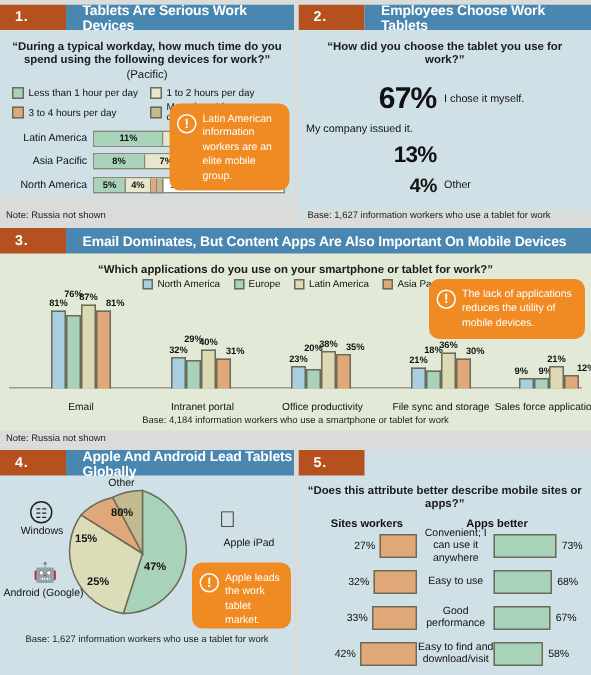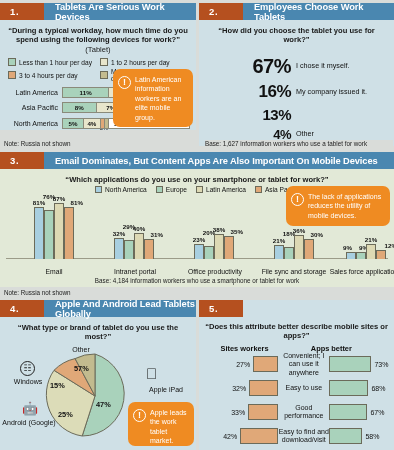--- a/index.html
+++ b/index.html
@@ -110,21 +110,21 @@
 
 <div class="sheet">
 
   <div class="panel body-blue" style="left:0; top:3px; width:196px; height:127px;">
     <div class="hdr">
       <div class="num">1.</div>
       <div class="ttl">Tablets Are Serious Work Devices</div>
     </div>
     <div class="qst">
       <span>“During a typical workday, how much time do you spend using the following devices for work?”</span>
-      <span class="lt">(Tablet)</span>
+      <span class="lt">(Pacific)</span>
     </div>
     <div class="lgd1">
       <div class="row">
         <div class="item">
           <span class="sw" style="background:#a9d2bb"></span>
           <span class="lb">Less than 1 hour per day</span>
         </div>
         <div class="item">
           <span class="sw" style="background:#e8e6cc"></span>
           <span class="lb">1 to 2 hours per day</span>
@@ -191,21 +191,20 @@
       <div class="num">2.</div>
       <div class="ttl">Employees Choose Work Tablets</div>
     </div>
     <div class="qst">“How did you choose the tablet you use for work?”</div>
     <div style="padding:6px 6px 0 0;">
       <div class="bigrow">
         <div class="bignum">67%</div>
         <div class="biglab">I chose it myself.</div>
       </div>
       <div class="bigrow">
-        <div class="bignum s2">16%</div>
         <div class="biglab" style="max-width:82px;">My company issued it.</div>
       </div>
       <div class="bigrow">
         <div class="bignum s3">13%</div>
       </div>
       <div class="bigrow">
         <div class="bignum s4">4%</div>
         <div class="biglab">Other</div>
       </div>
     </div>
@@ -328,38 +327,37 @@
       <div class="ctext">The lack of applications reduces the utility of mobile devices.</div>
     </div>
   </div>
   <div class="notebar" style="left:4px; top:289px; width:190px;">Note: Russia not shown</div>
 
   <div class="panel body-blue" style="left:0; top:300px; width:196px; height:150px;">
     <div class="hdr">
       <div class="num">4.</div>
       <div class="ttl">Apple And Android Lead Tablets Globally</div>
     </div>
-    <div class="qst" style="padding-bottom:2px;">“What type or brand of tablet do you use the most?”</div>
 
     <div style="position:relative;height:104px;">
       <svg width="196" height="104">
 
         <path d="M95 52 L95 10 A42 42 0 0 1 82.2 92.0 Z" fill="#a9d2bb" stroke="#6b6b5a" stroke-width="1"></path>
 
         <path d="M95 52 L82.2 92.0 A42 42 0 0 1 54.0 26.3 Z" fill="#dcdcb8" stroke="#6b6b5a" stroke-width="1"></path>
 
         <path d="M95 52 L54.0 26.3 A42 42 0 0 1 75.1 14.6 Z" fill="#e0a878" stroke="#6b6b5a" stroke-width="1"></path>
 
         <path d="M95 52 L75.1 14.6 A42 42 0 0 1 95 10 Z" fill="#c2bb8f" stroke="#6b6b5a" stroke-width="1"></path>
       </svg>
 
       <span class="slicev" style="left:96px; top:56px;">47%</span>
       <span class="slicev" style="left:58px; top:66px;">25%</span>
       <span class="slicev" style="left:50px; top:37px;">15%</span>
-      <span class="slicev" style="left:74px; top:20px;">57%</span>
+      <span class="slicev" style="left:74px; top:20px;">80%</span>
 
       <span class="pielab" style="left:56px; top:2px; width:50px;">Other</span>
 
       <span style="position:absolute;left:20px;top:17px;width:15px;height:15px;border-radius:50%;border:1.2px solid #222;display:flex;align-items:center;justify-content:center;font-size:9px;color:#222;">☷</span>
       <span class="pielab" style="left:3px; top:34px; width:50px;">Windows</span>
 
       <span style="position:absolute;left:22px;top:58px;width:14px;height:15px;color:#222;font-size:13px;line-height:1;">🤖</span>
       <span class="pielab" style="left:0px; top:75px; width:58px;">Android (Google)</span>
 
       <span style="position:absolute;left:146px;top:22px;font-size:15px;line-height:1;color:#222;"></span>

